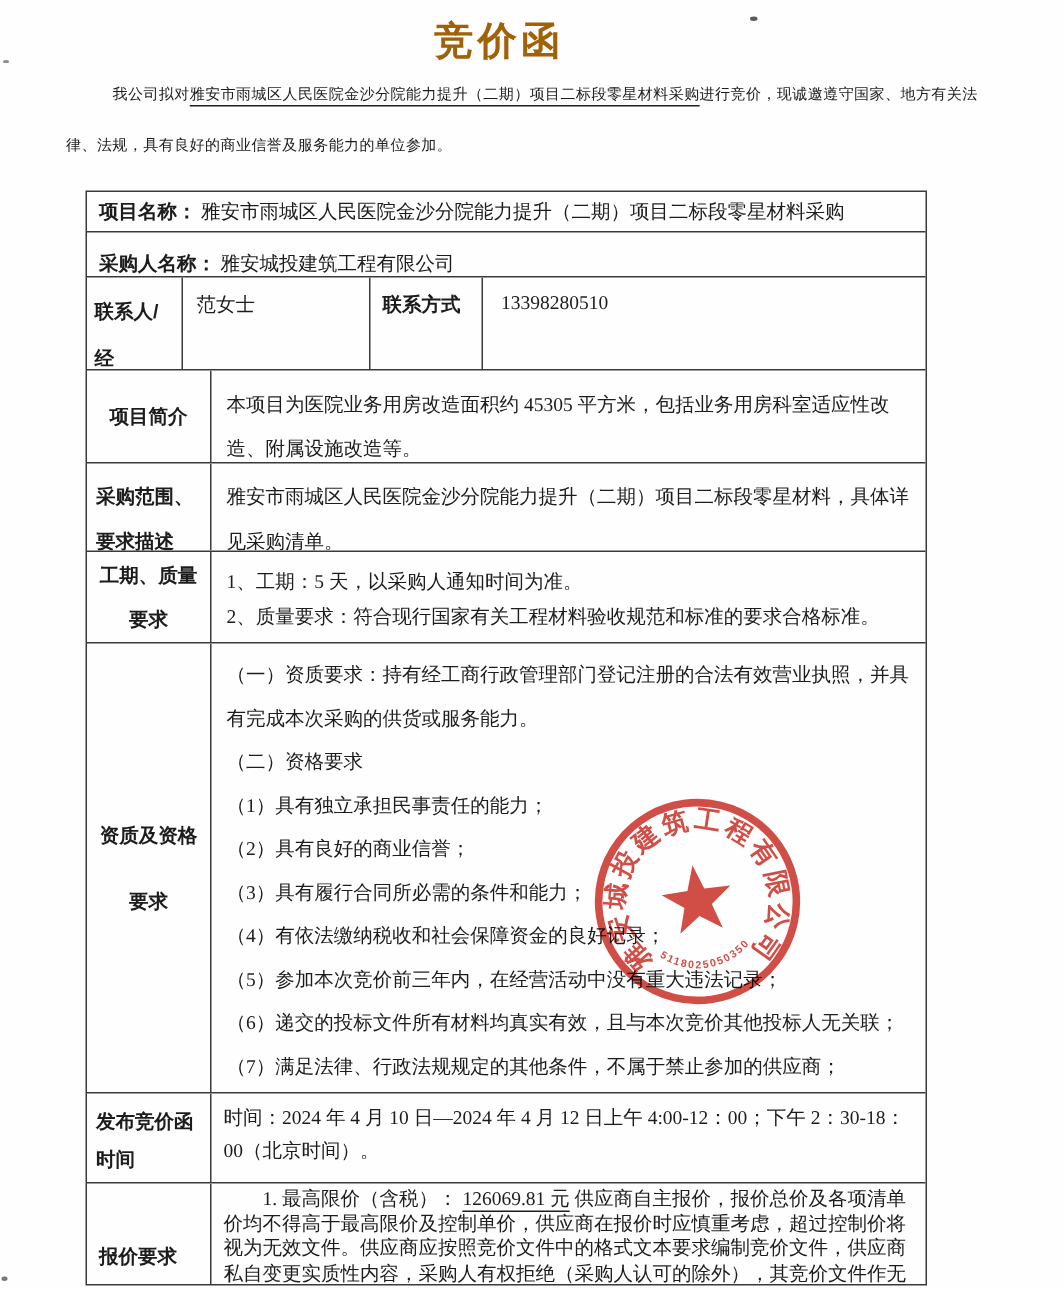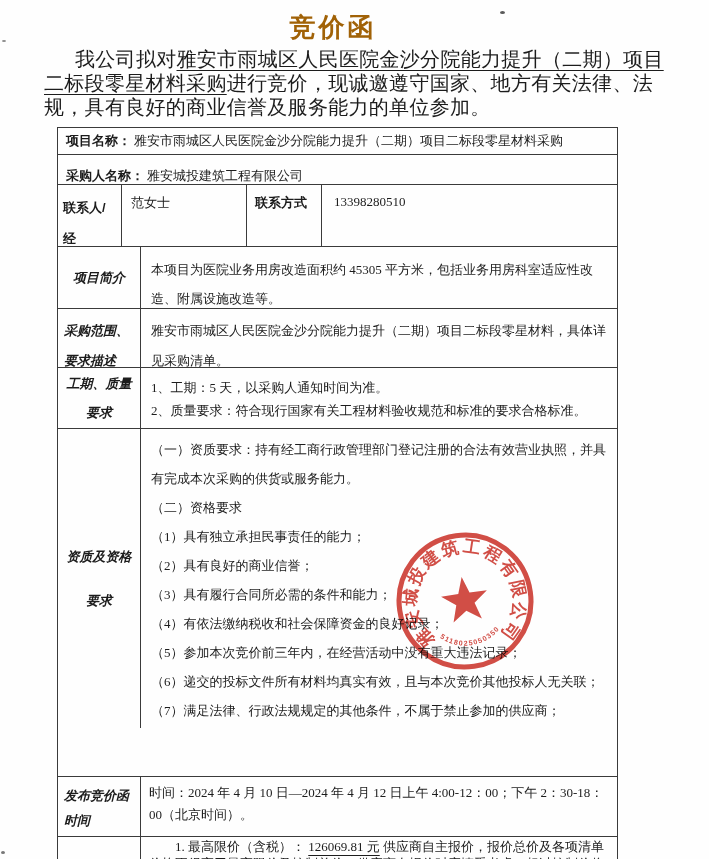--- a/index.html
+++ b/index.html
@@ -1,33 +1,33 @@
 <!DOCTYPE html>
 <html><head>
 <meta charset="utf-8">
 <style>
   html,body{margin:0;padding:0;background:#ffffff;}
   .page{position:relative;width:709px;height:859px;background:#fefefe;overflow:hidden;
         font-family:"Liberation Serif",serif;color:#1c1c1c;}
   .title{position:absolute;top:10px;left:57px;width:552px;margin:0;text-align:center;
          font-size:26px;font-weight:bold;letter-spacing:3px;color:#a16207;
          font-family:"DejaVu Serif","Liberation Serif",serif;}
-  .intro{position:absolute;top:47px;left:44px;width:620px;margin:0;font-size:20px;
-         line-height:24px;letter-spacing:0.3px;text-align:left;}
+  .intro{position:absolute;top:47px;left:44px;width:620px;margin:0;font-size:10px;
+         line-height:34px;letter-spacing:0.3px;text-align:left;}
   .intro .indent{padding-left:31px;}
   .uline{text-decoration:underline;text-underline-offset:4px;text-decoration-thickness:1px;}
 
   .btable{position:absolute;left:57px;top:127px;width:561px;border:1px solid #3a3a3a;
           box-sizing:border-box;display:flex;flex-direction:column;font-size:13px;}
   .row{display:flex;box-sizing:border-box;overflow:hidden;}
   .row + .row{border-top:1px solid #3a3a3a;}
   .cell{box-sizing:border-box;overflow:hidden;}
   .cell + .cell{border-left:1px solid #3a3a3a;}
   .lblcell{width:82px;flex:0 0 82px;font-weight:bold;font-family:"Liberation Sans",sans-serif;
-           display:flex;align-items:center;justify-content:center;text-align:center;font-style:italic;}
+           display:flex;align-items:center;justify-content:center;text-align:center;}
   .valcell{flex:1 1 auto;}
   .preline{white-space:pre-line;}
   .lbl{font-weight:bold;font-family:"Liberation Sans",sans-serif;margin-right:3px;}
 
   .r1{height:26px;}  .r1 .cell{display:flex;align-items:center;padding-left:8px;width:100%;}
   .r2{height:30px;}  .r2 .cell{display:flex;align-items:center;padding-left:8px;width:100%;margin-top:12px;}
   .r3{height:62px;}
   .r3 .c1{width:63px;flex:0 0 63px;font-weight:bold;font-family:"Liberation Sans",sans-serif;
           padding:7px 4px 0 5px;line-height:31px;}
   .r3 .c2{width:125px;flex:0 0 125px;padding:9px 0 0 9px;}
@@ -35,21 +35,21 @@
           padding:9px 0 0 8px;}
   .r3 .c4{flex:1;padding:9px 0 0 12px;font-family:"Liberation Serif",serif;}
   .r4{height:62px;}  .r4 .valcell{padding:8px 2px 0 10px;line-height:29px;}
   .r5{height:59px;}  .r5 .lblcell{align-items:flex-start;justify-content:flex-start;
       text-align:left;padding:7px 0 0 6px;line-height:30px;}
       .r5 .valcell{padding:7px 2px 0 10px;line-height:30px;}
   .r6{height:61px;}  .r6 .lblcell{line-height:29px;}
       .r6 .valcell{padding:9px 2px 0 10px;line-height:22.5px;}
   .r7{height:300px;} .r7 .lblcell{line-height:44px;}
       .r7 .valcell{padding:6px 2px 0 10px;line-height:29px;}
-  .r8{height:60px;margin-top:48px;}  .r8 .lblcell{align-items:flex-start;justify-content:flex-start;
+  .r8{height:60px;}  .r8 .lblcell{align-items:flex-start;justify-content:flex-start;
       text-align:left;padding:6px 0 0 6px;line-height:25px;}
       .r8 .valcell{padding:5px 4px 0 8px;line-height:22px;}
   .r9{height:68px;}  .r9 .lblcell{align-items:flex-end;justify-content:flex-start;
       padding:0 0 9px 8px;}
       .r9 .valcell{padding:2px 4px 0 8px;line-height:16.5px;text-indent:26px;}
 
   .seal{position:absolute;left:394px;top:530px;width:142px;height:142px;
         mix-blend-mode:multiply;opacity:0.93;transform:rotate(-8deg);pointer-events:none;}
   .seal text{font-family:"Liberation Sans",sans-serif;font-weight:bold;}
 

